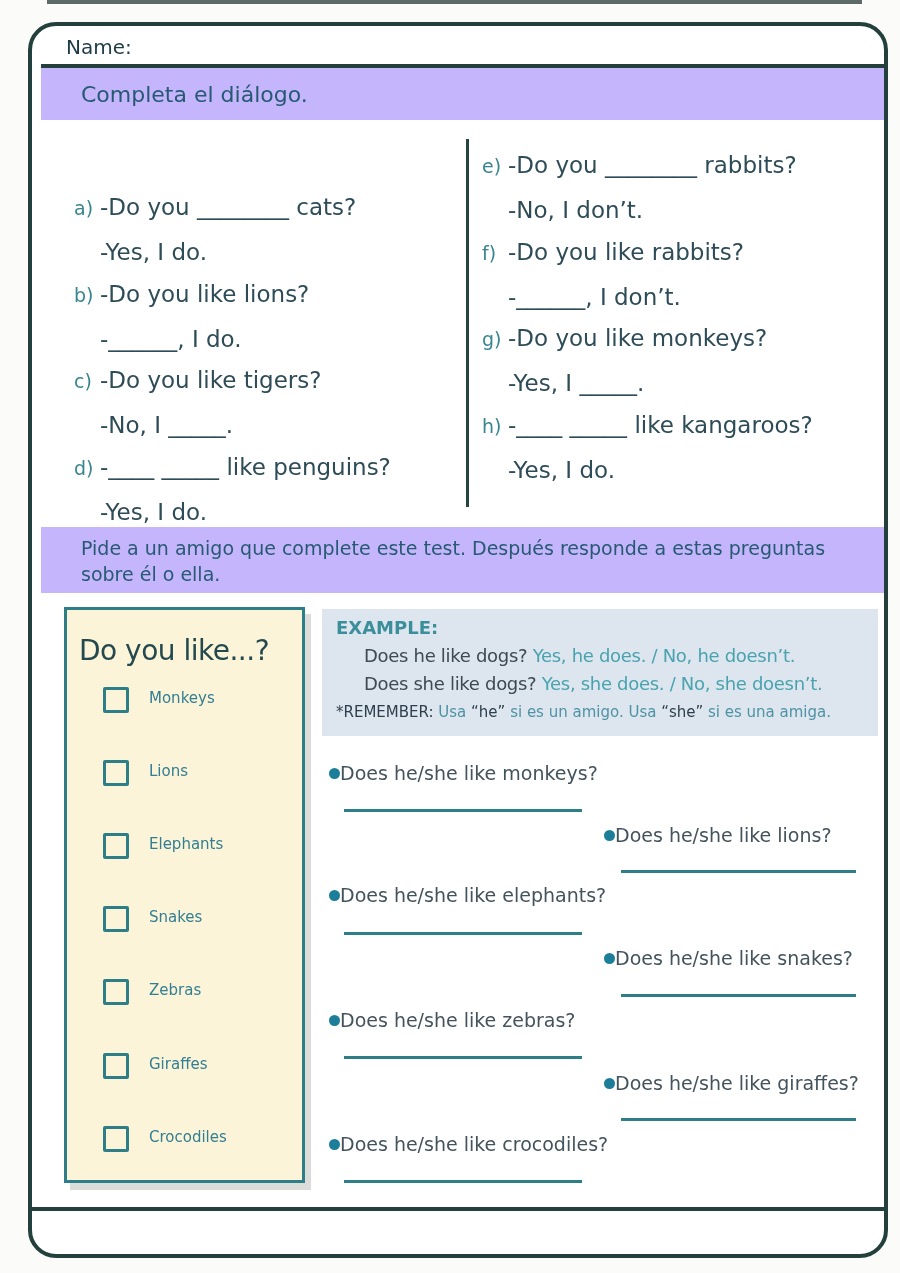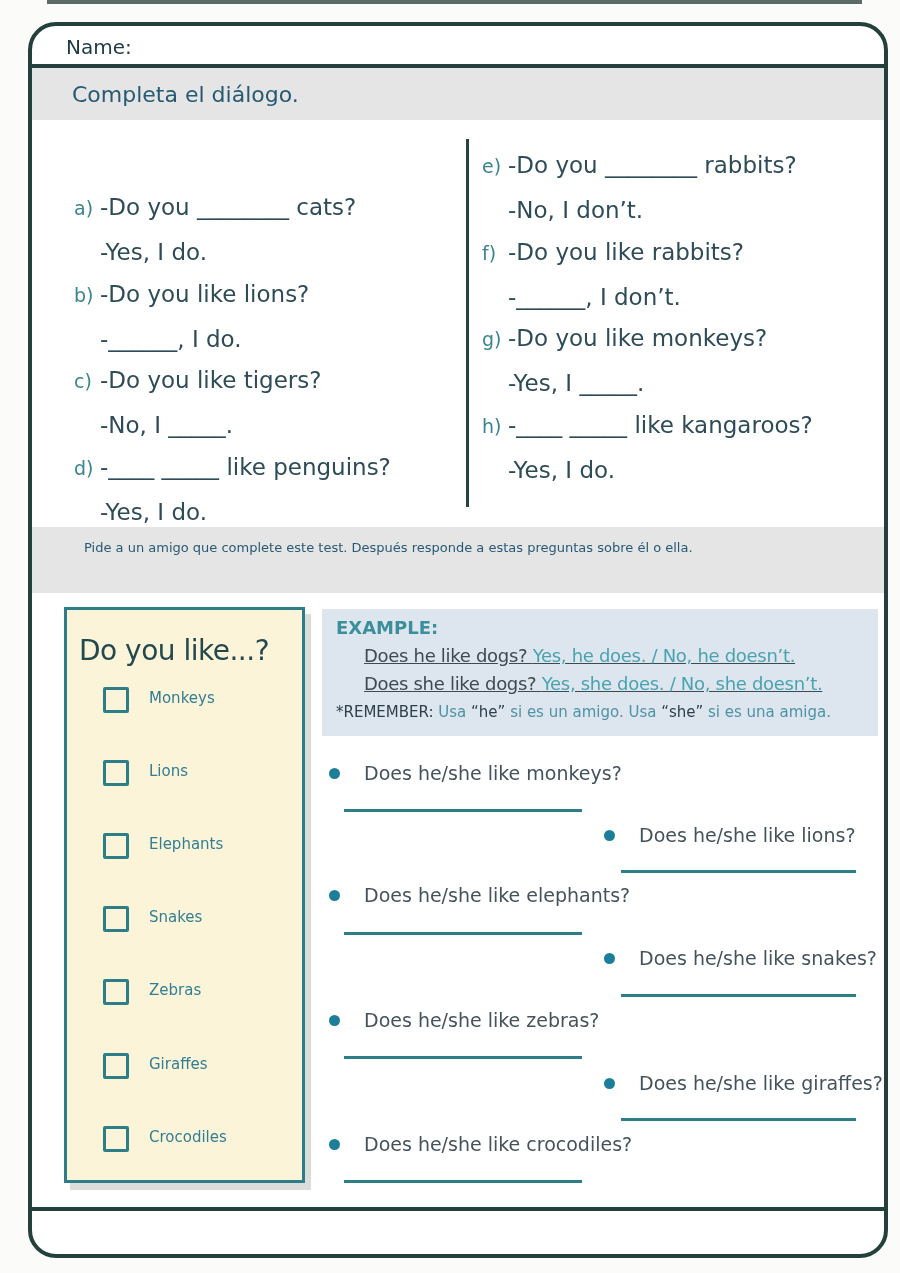--- a/index.html
+++ b/index.html
@@ -10,52 +10,52 @@
 
   .page{position:absolute;left:28px;top:22px;width:860px;height:1236px;box-sizing:border-box;
         background:#ffffff;border:4px solid #24403d;border-radius:28px;overflow:hidden;padding-left:23px;}
 
   
   .name-row{position:absolute;left:0;top:0;width:100%;height:38px;}
   .name-label{position:absolute;left:34px;top:9px;font-size:20px;color:#1d3a47;}
   .name-field{position:absolute;left:110px;top:6px;width:700px;height:28px;}
 
   
-  .bar{position:absolute;left:0;width:852px;background:#e5e5e5;color:#275a72;}
+  .bar{position:absolute;left:9px;width:852px;background:#c4b5fd;color:#275a72;}
   .bar1{top:38px;height:56px;border-top:4px solid #24403d;box-sizing:border-box;}
   .bar1 .bar-text{position:absolute;left:40px;top:14px;font-size:22px;}
   .bar2{top:501px;height:66px;}
-  .bar2 .bar-text{position:absolute;left:40px;top:8px;font-size:13px;line-height:26px;max-width:800px;margin-left:12px;}
+  .bar2 .bar-text{position:absolute;left:40px;top:8px;font-size:19px;line-height:26px;max-width:800px;}
 
   
   .v-divider{position:absolute;left:434px;top:113px;width:3px;height:368px;background:#23443f;}
   .d-item{position:absolute;font-size:23px;color:#2e4c57;line-height:30px;}
   .d-left{left:42px;margin-top:42px;}
   .d-right{left:450px;}
   .d-letter{display:inline-block;width:26px;font-size:19px;color:#38858e;}
   .d-ans{padding-left:26px;margin-top:14px;}
 
   
   .check-panel{position:absolute;left:32px;top:581px;width:241px;height:576px;box-sizing:border-box;
                background:#fbf4d8;border:3px solid #2d7e86;box-shadow:6px 7px 0 #dcdcda;}
   .check-title{position:absolute;left:12px;top:24px;font-size:28px;letter-spacing:-0.5px;color:#23494f;}
   .check-row{position:absolute;left:0;width:100%;height:30px;}
   .check-box{position:absolute;left:36px;top:0;width:26px;height:26px;box-sizing:border-box;border:3.5px solid #2d7e86;border-radius:2px;background:transparent;}
   .check-label{position:absolute;left:82px;top:2px;font-size:15px;color:#327e93;}
 
   
   .example-box{position:absolute;left:290px;top:583px;width:556px;height:127px;box-sizing:border-box;background:#dde5ef;padding:8px 12px 0 14px;}
   .ex-heading{font-size:18px;font-weight:bold;color:#3b8f9a;}
-  .ex-line{font-size:18px;letter-spacing:-0.3px;margin:7px 0 0 28px;color:#3d4a52;text-decoration:underline;}
+  .ex-line{font-size:18px;letter-spacing:-0.3px;margin:7px 0 0 28px;color:#3d4a52;}
   .ex-answer{color:#49a3ae;}
   .remember{font-size:15px;margin-top:9px;white-space:pre-wrap;color:#4e93a4;}
   .rem-b{font-weight:normal;color:#2e3f4c;}
 
   
-  .qb{position:absolute;display:flex;align-items:flex-start;gap:24px;font-size:19px;color:#44535b;}
+  .qb{position:absolute;display:flex;align-items:flex-start;gap:0;font-size:19px;color:#44535b;}
   .qb .dot{flex:0 0 auto;width:11px;height:11px;border-radius:50%;background:#1d7e99;margin-top:6px;}
   .ans-line{position:absolute;height:3px;background:#2d7e86;}
 
   .footer-divider{position:absolute;left:0;top:1181px;width:100%;height:4px;background:#24403d;}
 </style>
 </head>
 <body>
 
 <div id="screen">
   <div class="top-strip"></div>

